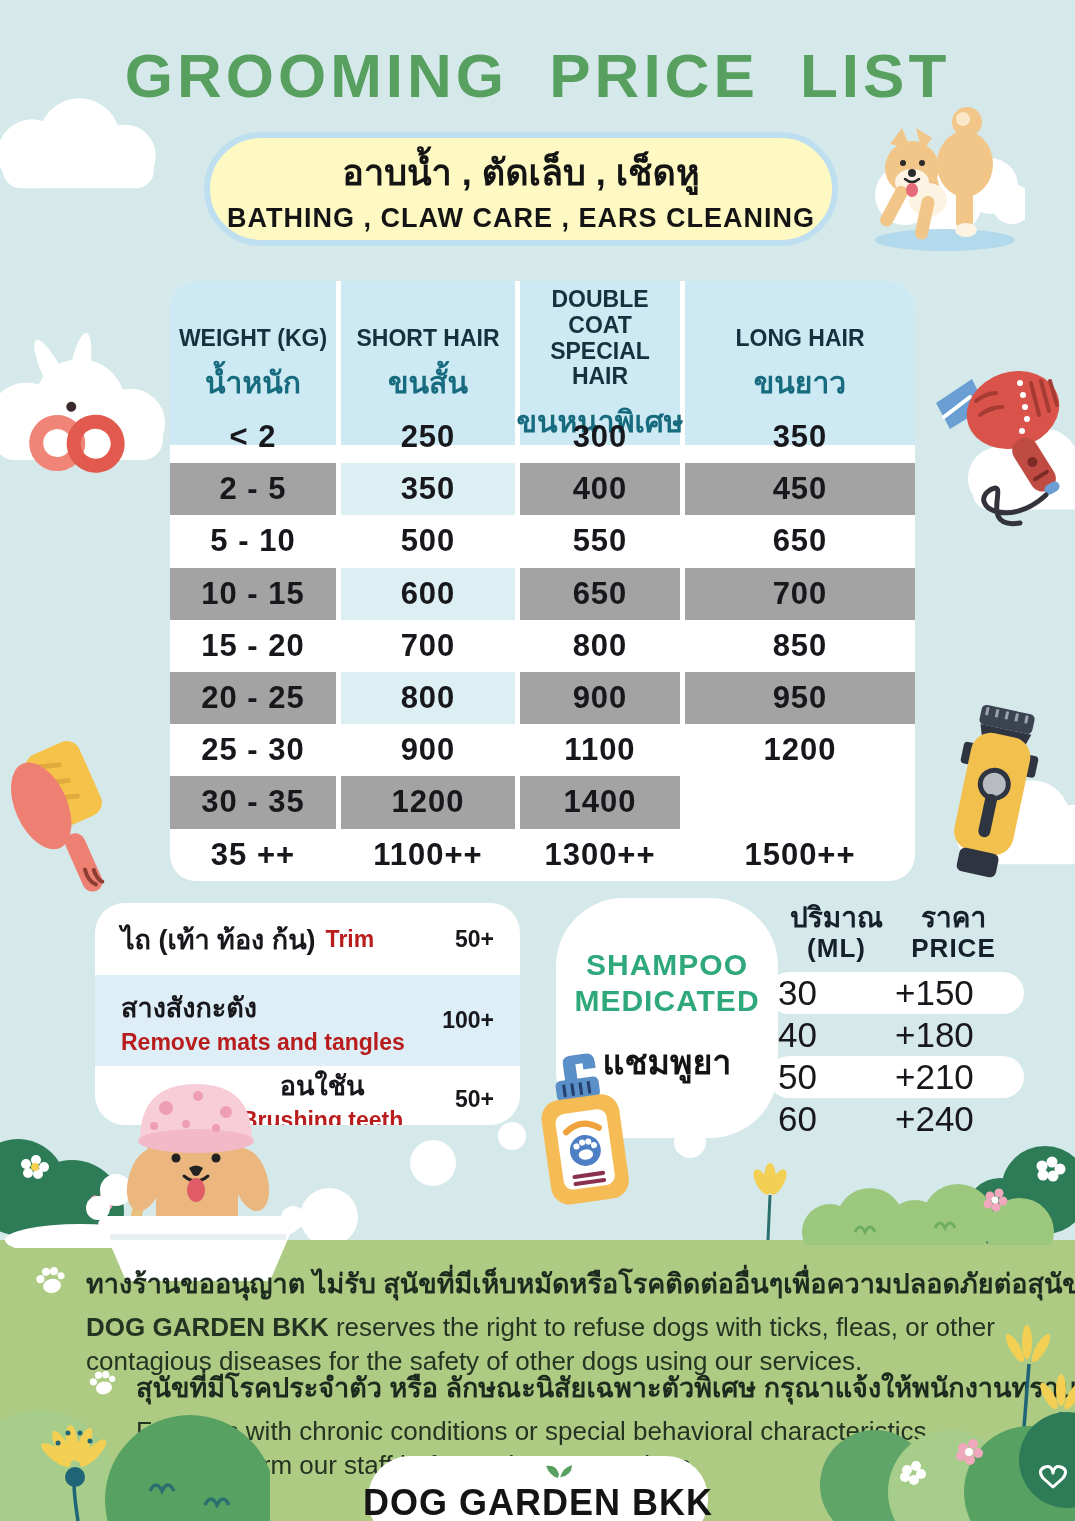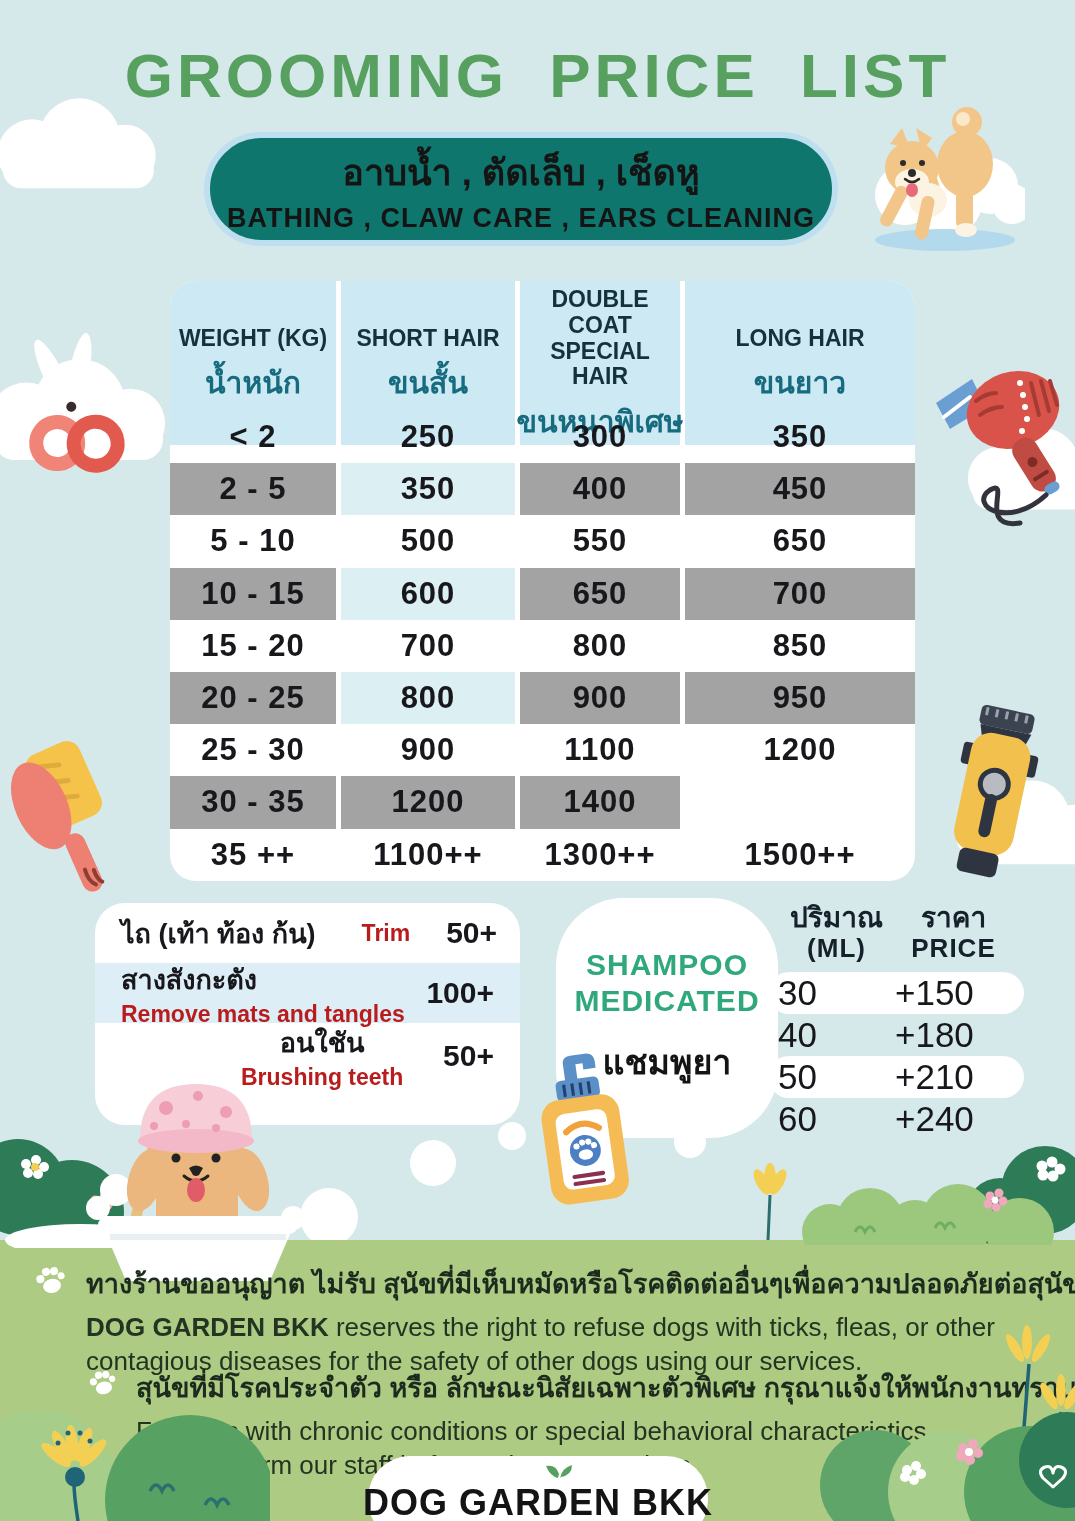--- a/index.html
+++ b/index.html
@@ -4,21 +4,21 @@
 <style>
   html,body{margin:0;padding:0;background:#eef4f5;}
   .poster{position:relative;width:1075px;height:1521px;overflow:hidden;
     background:#d5e9eb;font-family:"Liberation Sans","DejaVu Sans",sans-serif;}
   .abs{position:absolute;}
 
   
   .title{position:absolute;top:40px;left:0;width:100%;text-align:center;
     font-size:62px;font-weight:800;color:#57a05f;letter-spacing:4px;word-spacing:20px;}
   .subtitle-bubble{position:absolute;left:204px;top:132px;width:622px;height:102px;
-    background:#0f766e;border:6px solid #bedff0;border-radius:58px;
+    background:#fef9c3;border:6px solid #bedff0;border-radius:58px;
     display:flex;flex-direction:column;align-items:center;justify-content:center;}
   .subtitle-th{font-size:36px;font-weight:800;color:#141414;white-space:nowrap;}
   .subtitle-en{font-size:27px;font-weight:800;color:#141414;letter-spacing:1px;white-space:nowrap;margin-top:2px;}
 
   
   .price-table{position:absolute;left:170px;top:281px;width:745px;height:600px;
     background:#fff;border-radius:26px;overflow:hidden;}
   .pt-header{display:grid;grid-template-columns:166px 174px 160px 230px;gap:5px;height:130px;}
   .pt-hcell{background:#cde9f3;display:flex;flex-direction:column;align-items:center;justify-content:center;padding-top:6px;}
   .pt-hen{font-size:23px;font-weight:800;color:#14323e;text-align:center;line-height:1.12;max-width:150px;}
@@ -26,26 +26,26 @@
   .pt-row{display:grid;grid-template-columns:166px 174px 160px 230px;gap:5px;height:52.2px;}
   .pt-cell{display:flex;align-items:center;justify-content:center;
     font-size:31px;font-weight:800;color:#17171c;letter-spacing:1px;white-space:nowrap;}
   .pt-row.alt .pt-cell{background:#a3a3a3;}
   .pt-row.alt .c2{background:#dceff2;}
 
   
   .addons{position:absolute;left:95px;top:903px;width:425px;height:222px;
     background:#fff;border-radius:30px;overflow:hidden;}
   .addon-row{display:flex;align-items:center;padding:0 26px;box-sizing:border-box;}
-  .addon-row.r1{height:60px;gap:36px;}
-  .addon-row.r2{height:60px;background:#ddeef7;}
+  .addon-row.r1{height:72px;}
+  .addon-row.r2{height:91px;background:#ddeef7;}
   .addon-row.r3{height:66px;}
   .addon-th{font-size:27px;font-weight:800;color:#17171c;white-space:nowrap;}
   .addon-en{font-size:23px;font-weight:800;color:#b91c1c;white-space:nowrap;}
-  .addon-price{margin-left:auto;font-size:30px;font-weight:800;color:#17171c;white-space:nowrap;}
+  .addon-price{margin-left:auto;font-size:23px;font-weight:800;color:#17171c;white-space:nowrap;}
   .addon-mid{margin-left:120px;text-align:center;}
 
   
   .thought-bubble{position:absolute;left:556px;top:898px;width:222px;height:240px;
     background:#fff;border-radius:68px;display:flex;flex-direction:column;
     align-items:center;justify-content:center;text-align:center;}
   .shampoo-name{font-size:30px;font-weight:800;color:#2fa97c;line-height:1.2;letter-spacing:1px;}
   .shampoo-name-th{font-size:34px;font-weight:800;color:#141414;margin-top:16px;}
   .thought-dot{position:absolute;background:#fff;border-radius:50%;}
 

